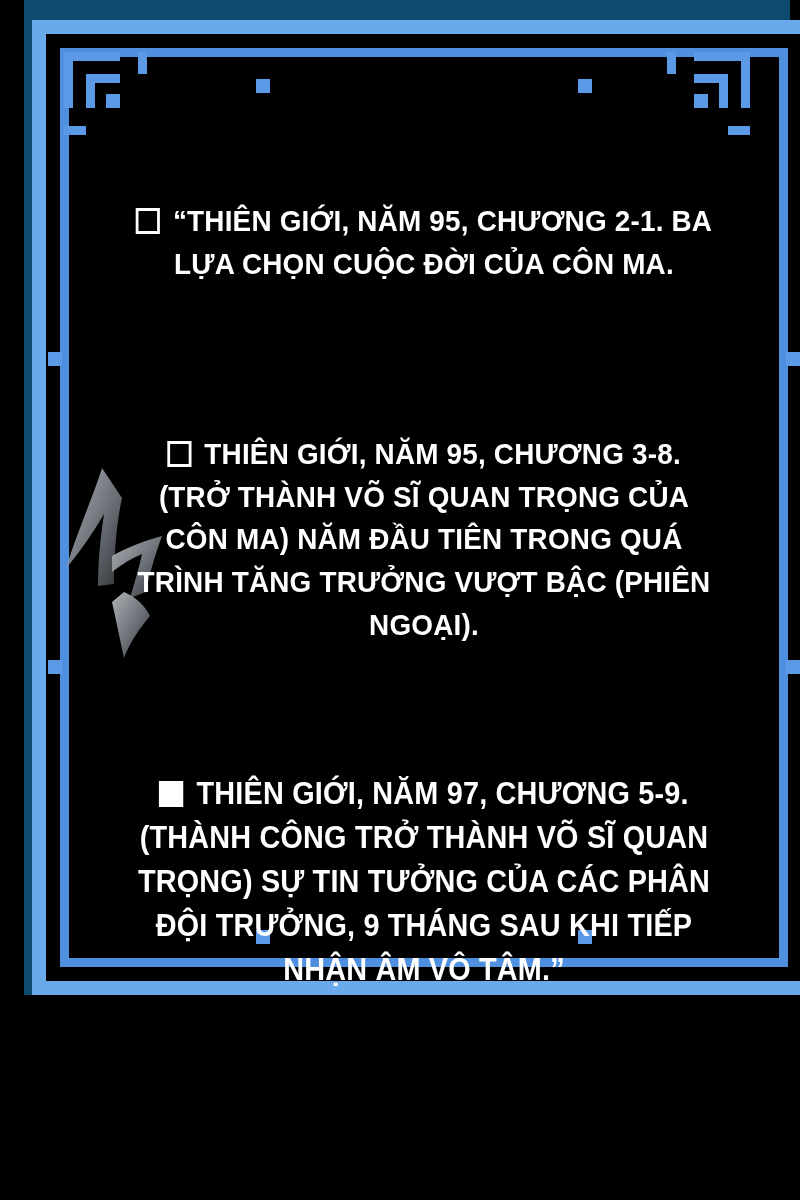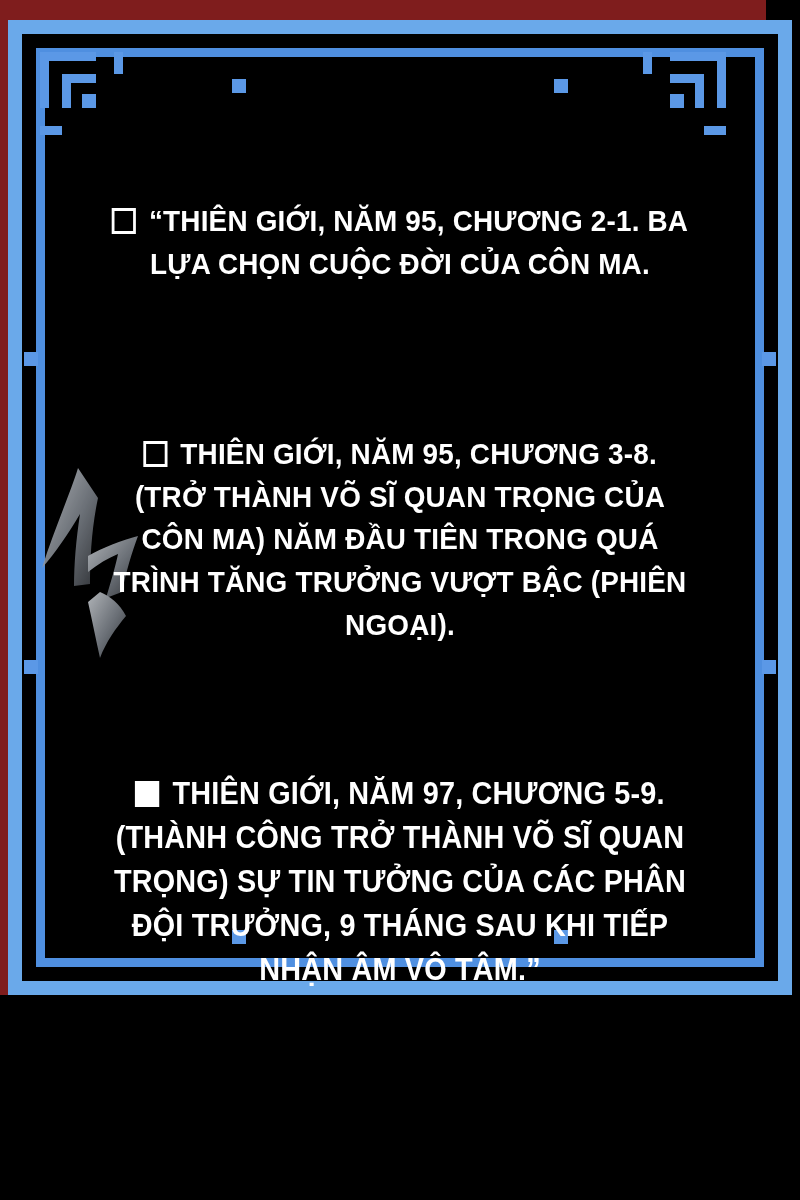--- a/index.html
+++ b/index.html
@@ -11,21 +11,22 @@
     width: 800px;
     height: 1200px;
     overflow: hidden;
     font-family: "Liberation Sans", sans-serif;
   }
 
   .page {
     position: relative;
     width: 766px;
     height: 1200px;
-    background: #7f1d1d;
+    background: #0c4a6e;
+    margin-left: 24px;
   }
 
   
   .frame-outer {
     position: absolute;
     left: 8px;
     top: 20px;
     width: 784px;
     height: 975px;
     box-sizing: border-box;

